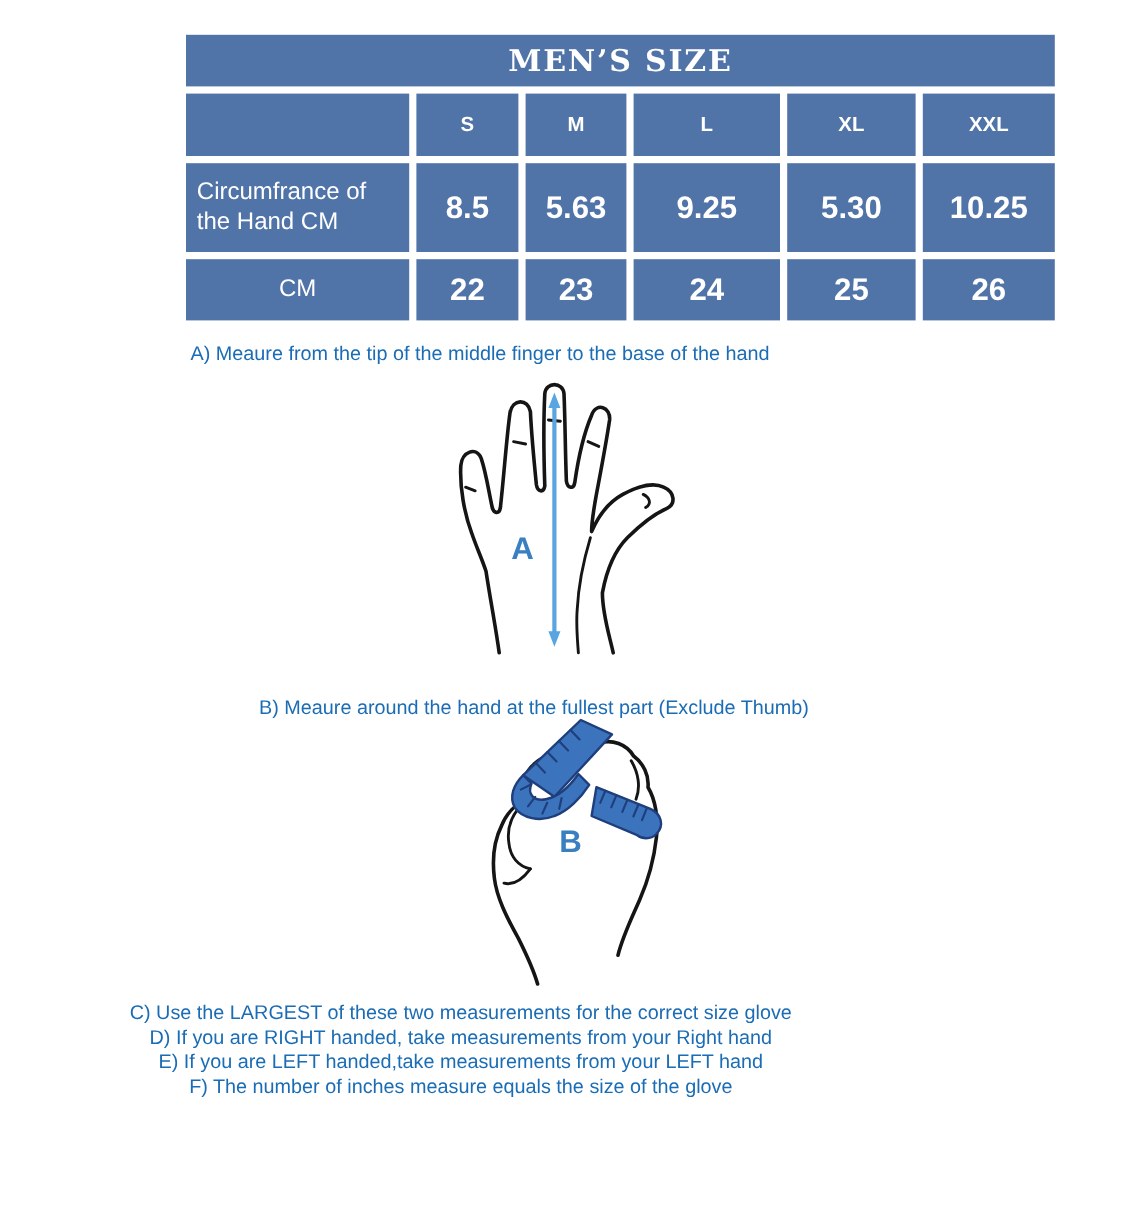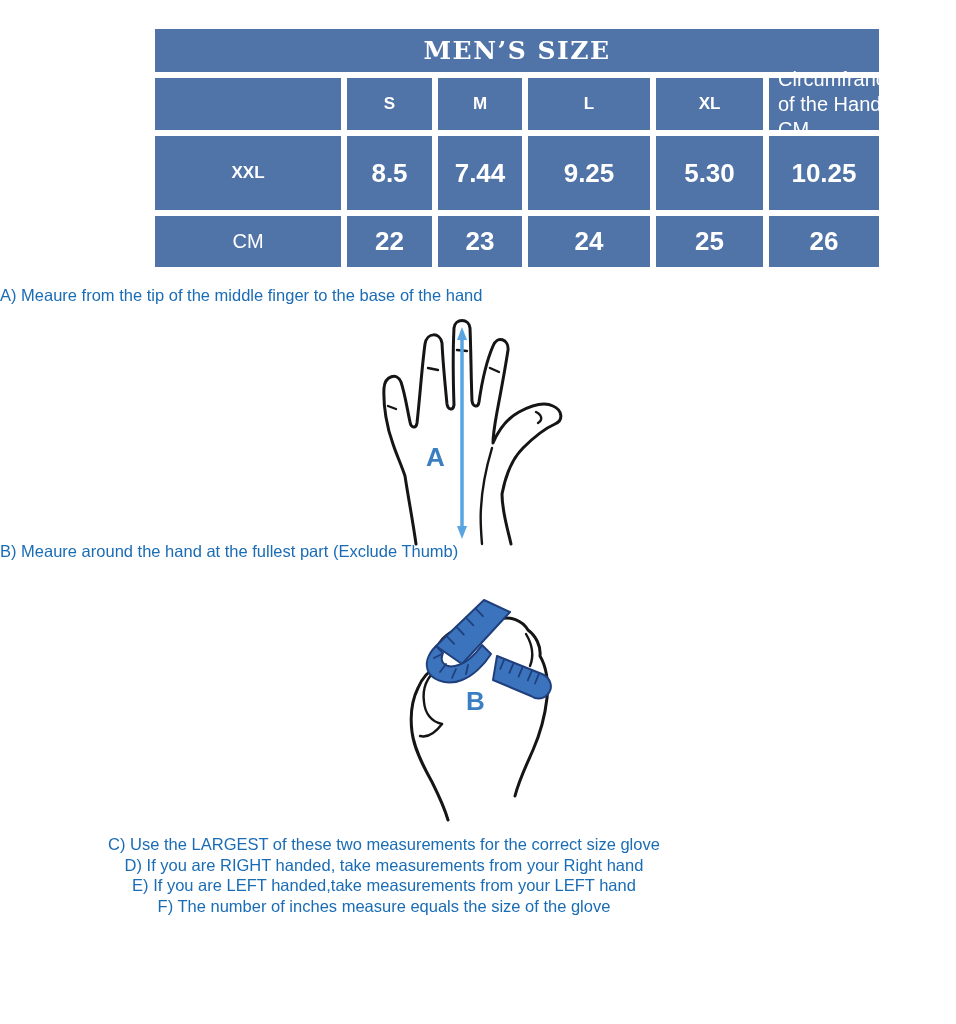--- a/index.html
+++ b/index.html
@@ -17,23 +17,23 @@
   .cell{background:var(--table_blue);color:var(--table_text);
     display:flex;align-items:center;justify-content:center;}
   .cell.header{grid-column:1 / -1;font-family:"DejaVu Serif",serif;font-weight:bold;
     font-size:25px;letter-spacing:1.5px;}
   .cell.size{font-weight:bold;font-size:17px;}
   .cell.value{font-weight:bold;font-size:26px;}
   .cell.rowlabel{font-size:20px;}
   .cell.rowlabel.left{justify-content:flex-start;text-align:left;
     padding:0 6px 0 9px;box-sizing:border-box;line-height:1.25;}
 
-  .instr{position:absolute;left:0;width:800px;
+  .instr{position:absolute;left:0;width:800px;text-align:center;
     color:var(--instruction_blue);font-size:16.5px;}
-  #instrA{top:286px;} #instrB{top:542px;}
+  #instrA{top:286px;} #instrB{top:581px;padding-left:45px;}
   .instr-block{position:absolute;left:0;top:834px;width:768px;text-align:center;
     color:var(--instruction_blue);font-size:16.5px;line-height:20.5px;}
 
   #handA{position:absolute;left:378px;top:316px;}
   #fistB{position:absolute;left:398px;top:592px;}
 
   .outline{fill:none;stroke:var(--ink);stroke-width:3;stroke-linecap:round;stroke-linejoin:round;}
   .flesh{fill:#ffffff;stroke:none;}
   .crease{fill:none;stroke:var(--ink);stroke-width:2.4;stroke-linecap:round;}
   .tape{fill:var(--tape_blue);stroke:var(--tape_dark);stroke-width:2;stroke-linejoin:round;}
@@ -47,25 +47,25 @@
 <body>
 
 <div class="size-table">
   <div class="cell header">MEN’S SIZE</div>
 
   <div class="cell size"></div>
   <div class="cell size">S</div>
   <div class="cell size">M</div>
   <div class="cell size">L</div>
   <div class="cell size">XL</div>
+  <div class="cell size">XXL</div>
+
   <div class="cell rowlabel left">Circumfrance of the Hand CM</div>
-
-  <div class="cell size">XXL</div>
   <div class="cell value">8.5</div>
-  <div class="cell value">7.44</div>
+  <div class="cell value">5.63</div>
   <div class="cell value">9.25</div>
   <div class="cell value">5.30</div>
   <div class="cell value">10.25</div>
 
   <div class="cell rowlabel">CM</div>
   <div class="cell value">22</div>
   <div class="cell value">23</div>
   <div class="cell value">24</div>
   <div class="cell value">25</div>
   <div class="cell value">26</div>

